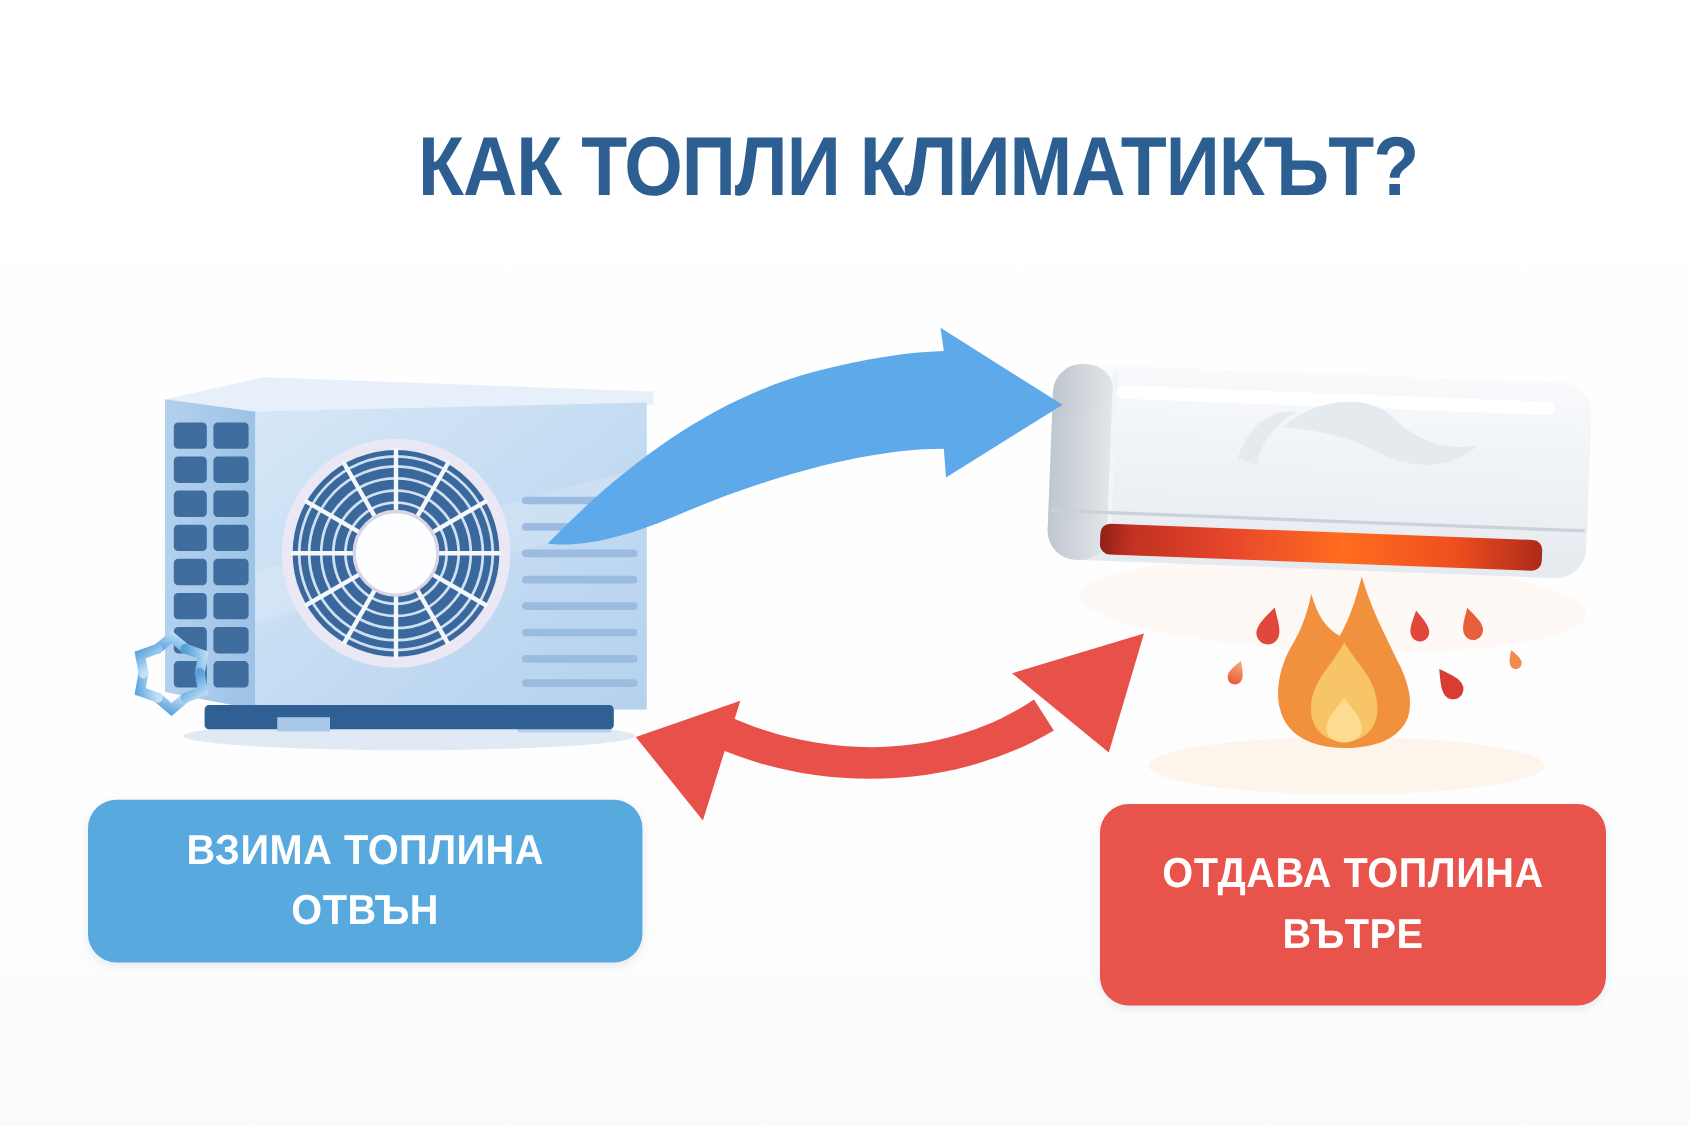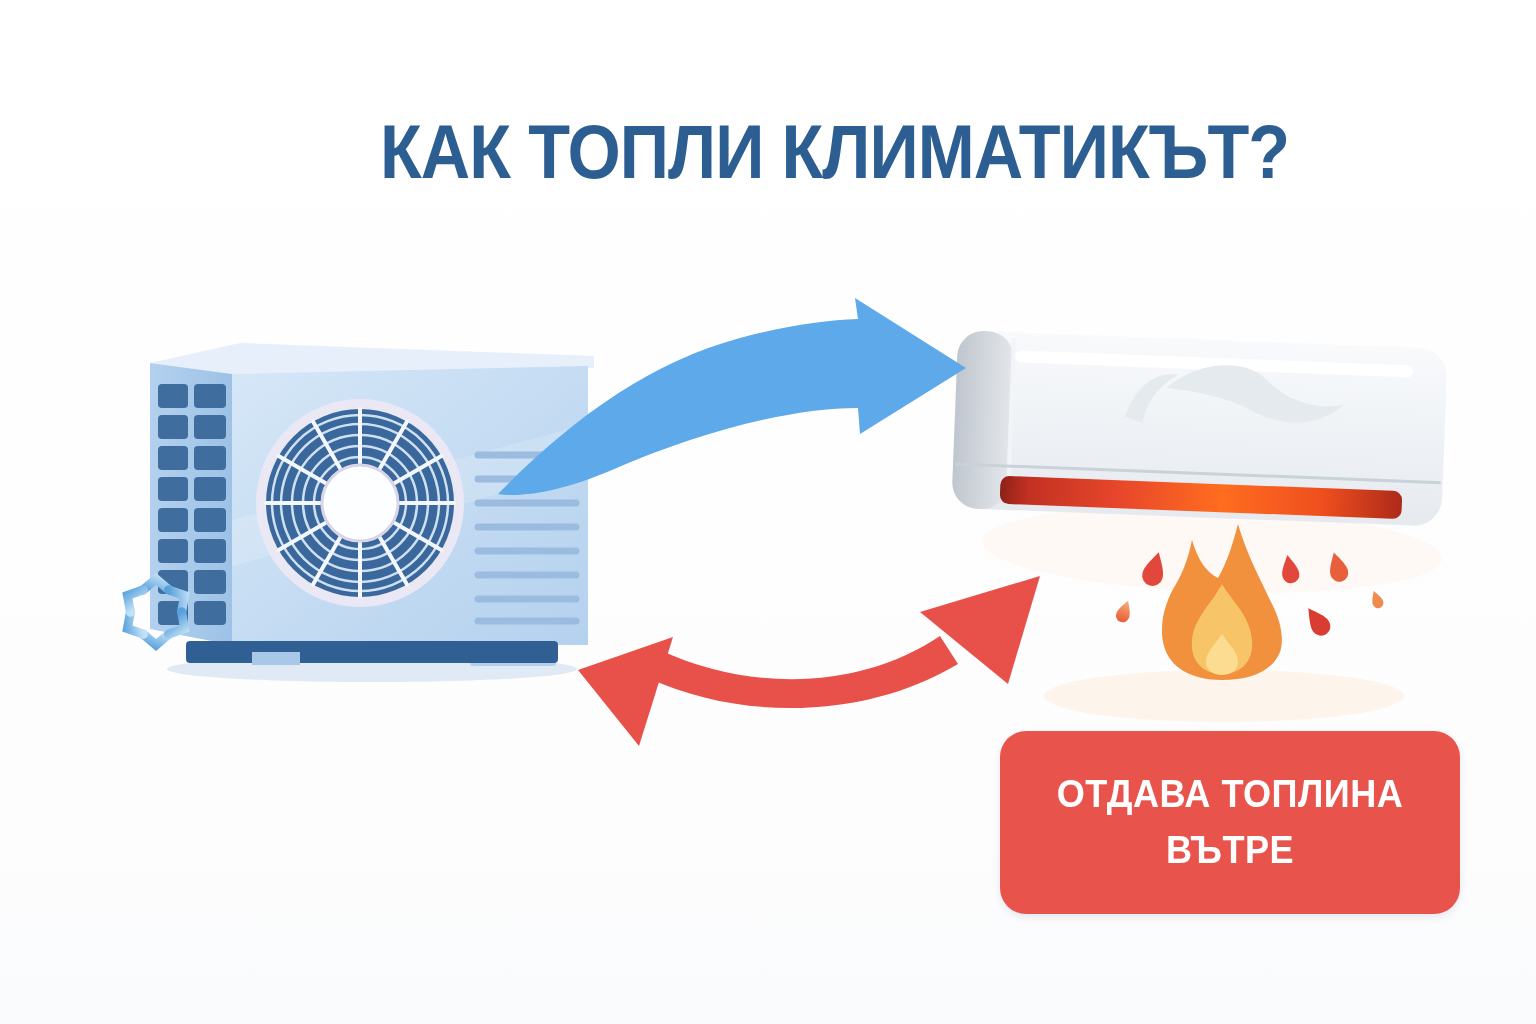--- a/index.html
+++ b/index.html
@@ -233,18 +233,22 @@
           <path d="M -13 22 L 0 33 L 13 22"></path>
       </g>
       <g transform="rotate(120)">
         <line y1="-46" y2="46"></line>
         <path d="M -13 -22 L 0 -33 L 13 -22"></path>
           <path d="M -13 22 L 0 33 L 13 22"></path>
       </g>
     </g>
   </svg>
 
+  <div class="label label-outdoor">
+    <span class="line">ВЗИМА ТОПЛИНА</span>
+    <span class="line">ОТВЪН</span>
+  </div>
   <div class="label label-indoor">
     <span class="line">ОТДАВА ТОПЛИНА</span>
     <span class="line">ВЪТРЕ</span>
   </div>
 
 </div>
 
 </body></html>

